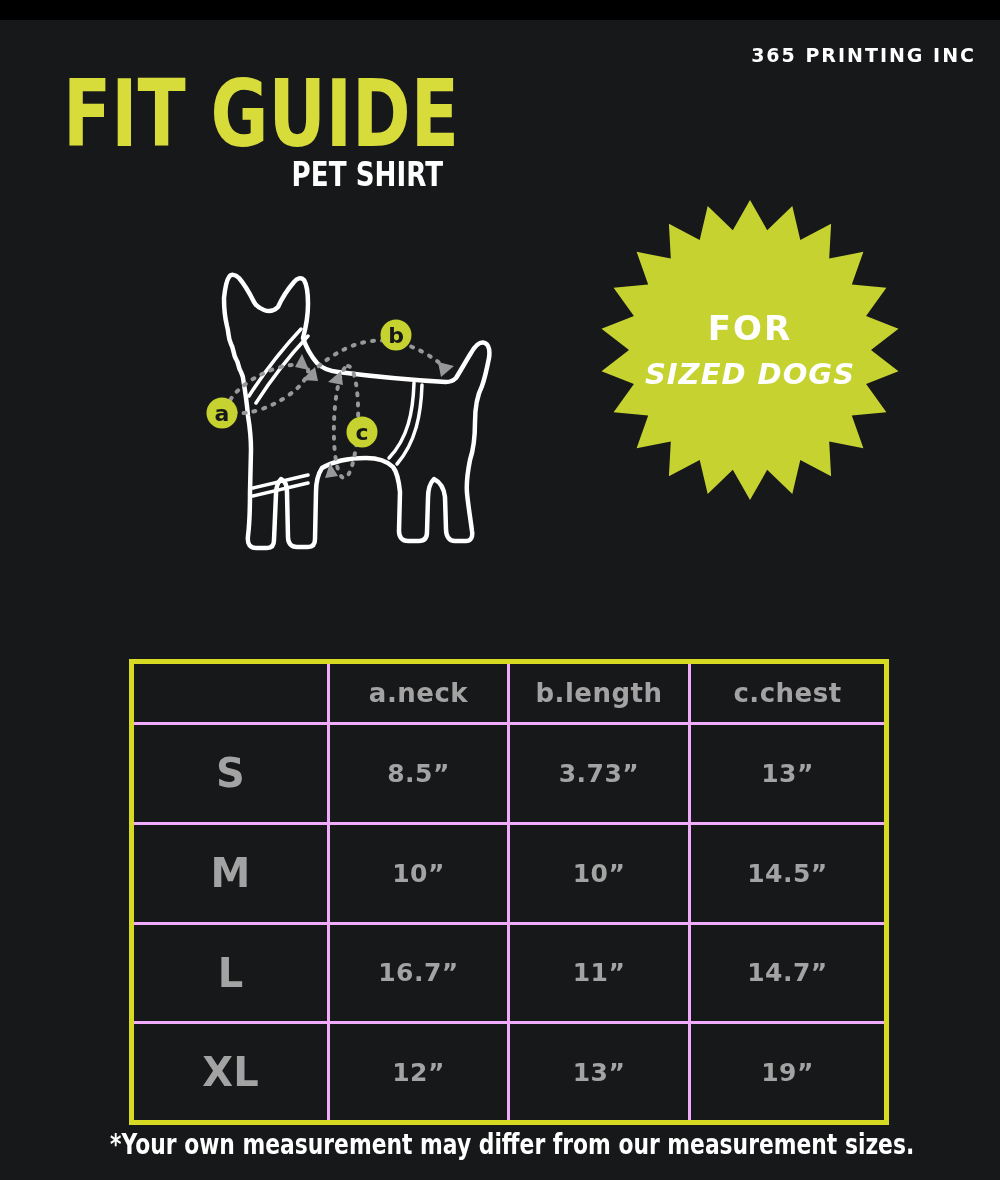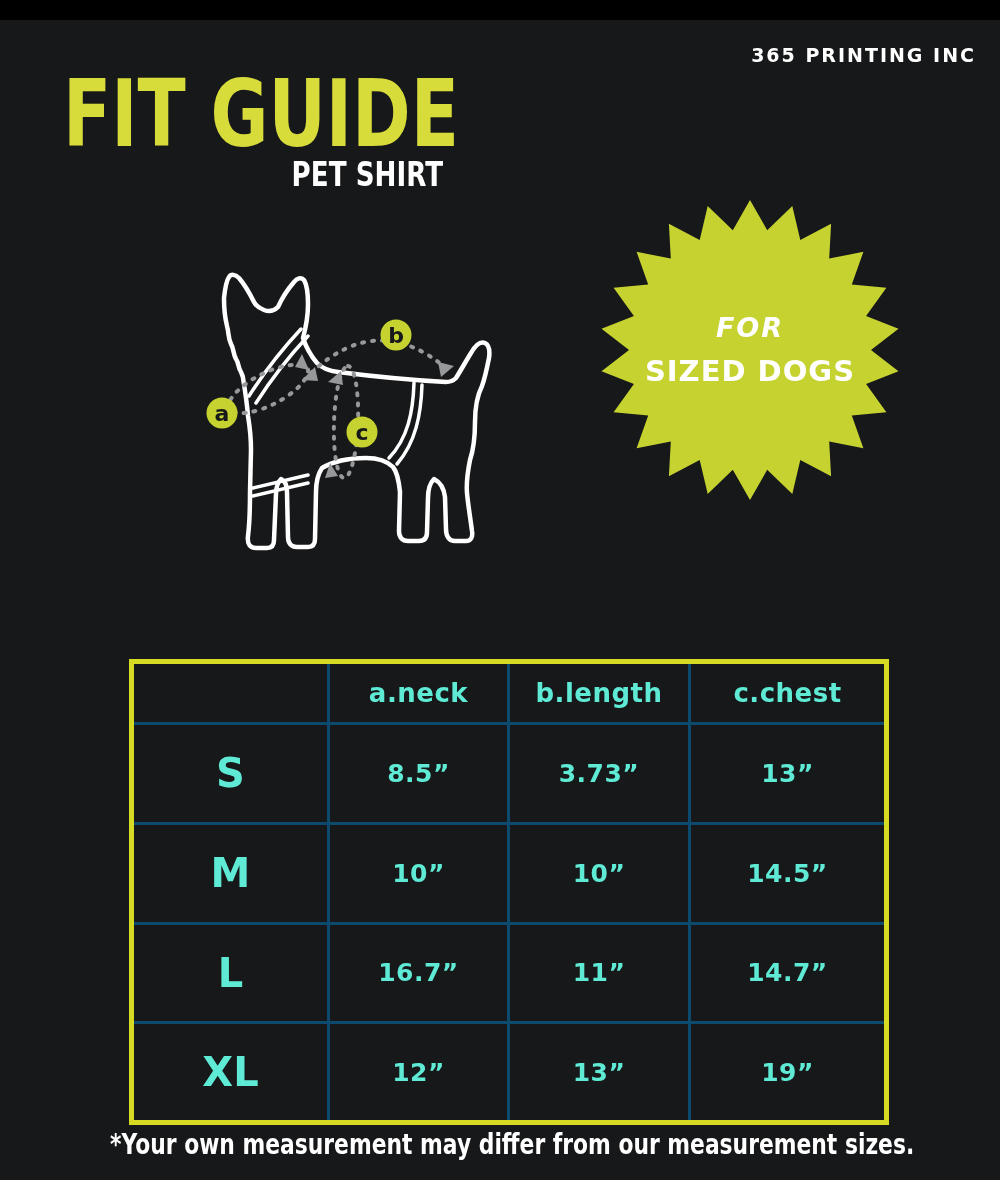--- a/index.html
+++ b/index.html
@@ -34,44 +34,44 @@
   }
   
   .badge{position:absolute; left:598px; top:178px; width:304px; height:304px;}
   .badge svg{position:absolute; inset:0;}
   .badge .burst{fill:var(--badge,#c5d22f);}
   .badge-text{
     position:absolute; inset:0; display:flex; flex-direction:column;
     align-items:center; justify-content:center; text-align:center;
     color:#fff; font-weight:bold; line-height:0.95;
   }
-  .badge-line1{font-size:27px; letter-spacing:2px; margin-bottom:8px;font-style:italic;}
+  .badge-line1{font-size:34px; letter-spacing:2px; margin-bottom:8px;}
   .badge-line2,.badge-line3{font-size:51px; letter-spacing:0;}
-  .badge-line4{font-size:29px; letter-spacing:1px; margin-top:9px;}
+  .badge-line4{font-size:29px; letter-spacing:1px; margin-top:9px;font-style:italic;}
   
   .diagram{position:absolute; left:180px; top:235px; width:360px; height:310px;}
   .dog-line{fill:none; stroke:#fff; stroke-width:4.5; stroke-linecap:round; stroke-linejoin:round;}
   .shirt-line{fill:none; stroke:#fff; stroke-width:3.5; stroke-linecap:round;}
   .dash{fill:none; stroke:var(--dash,#97989a); stroke-width:4; stroke-linecap:round; stroke-dasharray:2 8;}
   .arrow{fill:var(--dash,#97989a);}
   .marker-circle{fill:var(--badge,#c5d22f);}
   .marker-letter{
     font-family:"DejaVu Sans","Liberation Sans",sans-serif;
     font-size:22px; font-weight:bold; fill:#17181a; text-anchor:middle;
   }
   
   .size-table{
     position:absolute; left:129px; top:639px;
     width:755px; height:466px;
     border-collapse:collapse; table-layout:fixed;
     border:5px solid var(--border,#d6da22);
   }
   .size-table th,.size-table td{
-    border:3px solid #0c4a6e; text-align:center; vertical-align:middle;
-    color:#5eead4; padding:0;
+    border:3px solid #f0abfc; text-align:center; vertical-align:middle;
+    color:#a3a3a3; padding:0;
   }
   .size-table thead tr{height:62px;}
   .size-table tbody tr{height:78px;}
   .col-size{width:197px;} .col-neck{width:180px;} .col-length{width:181px;} .col-chest{width:197px;}
   .head-label{font-size:26px; font-weight:bold; letter-spacing:0.5px;}
   .size-label{font-size:40px; font-weight:bold;}
   .value-label{font-size:25px; font-weight:bold; letter-spacing:0.5px;}
   
   .footnote{
     position:absolute; left:0; top:1108px; width:1000px; text-align:center;

